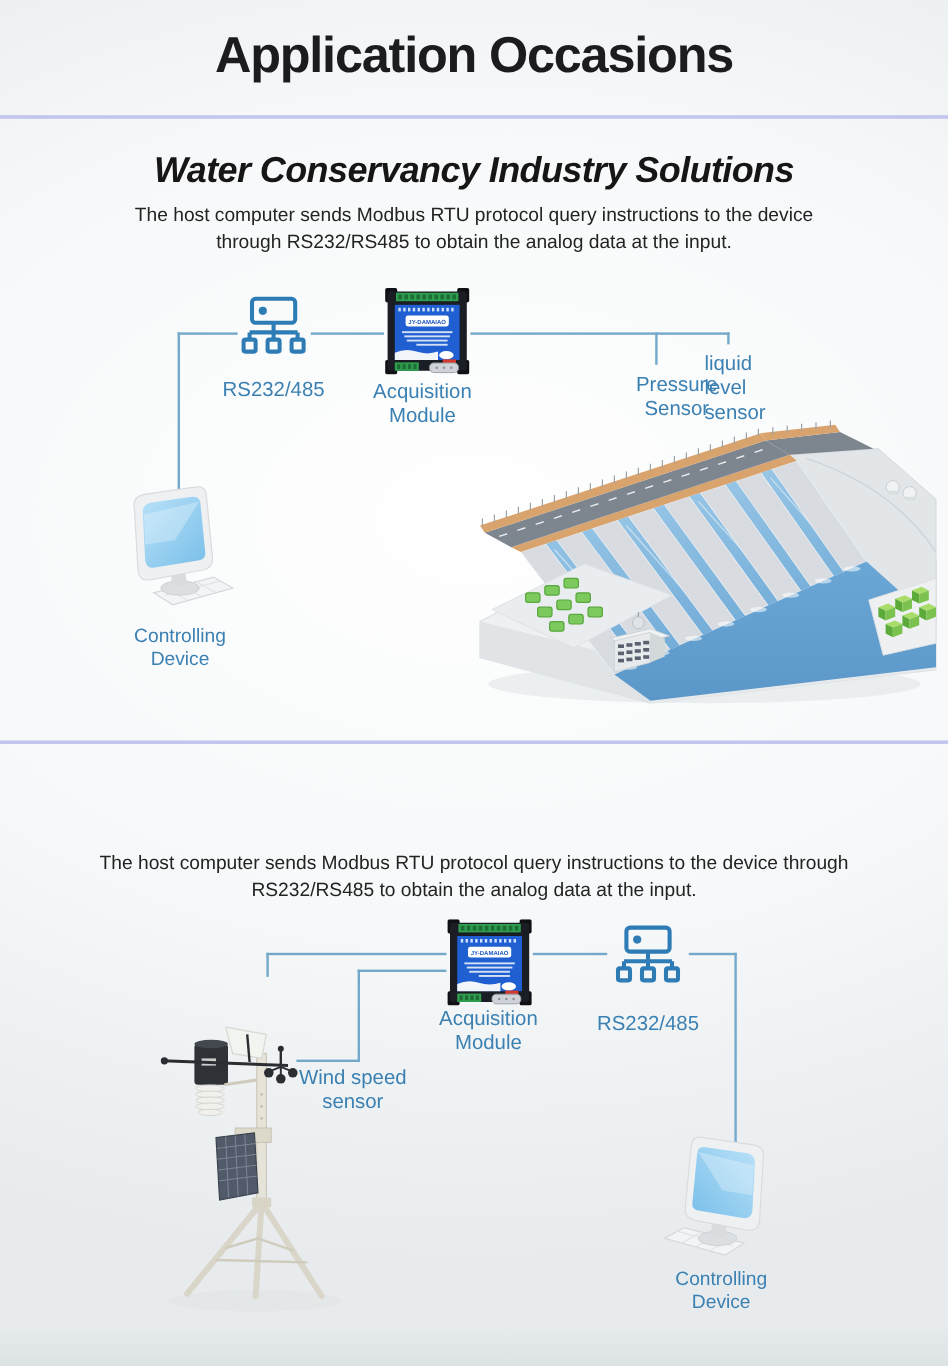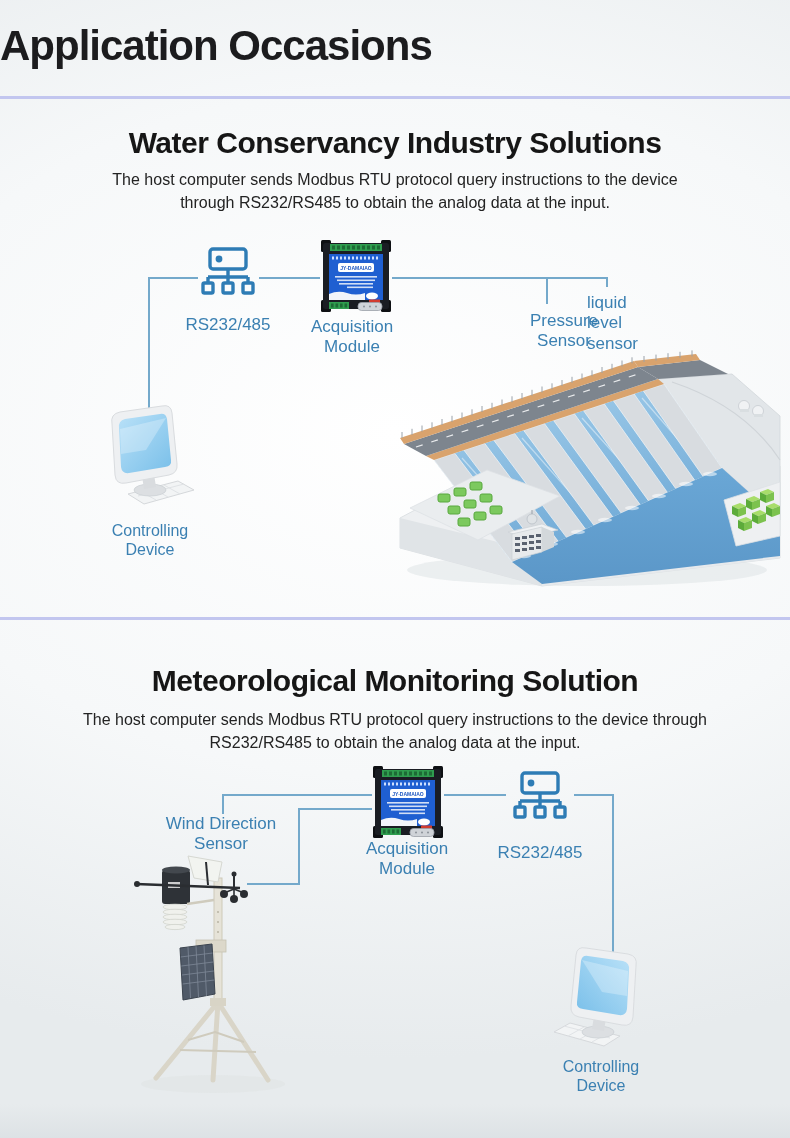--- a/index.html
+++ b/index.html
@@ -5,21 +5,21 @@
   html,body{margin:0;padding:0;background:#dfe3e6;}
   #canvas{
     position:relative;width:790px;height:1138px;margin:0 auto;overflow:hidden;
     font-family:"Liberation Sans",sans-serif;
     background:
       linear-gradient(180deg, rgba(233,237,239,0) 97%, #dde2e5 100%),
       radial-gradient(120% 55% at 50% 38%, #ffffff 0%, #f6f8f9 55%, #e7ebed 100%);
   }
   .abs{position:absolute;}
   .page-title{
-    left:0;top:22px;width:790px;text-align:left;
+    left:0;top:22px;width:790px;text-align:center;
     font-size:42px;font-weight:700;color:#1c1c1e;letter-spacing:-1px;
   }
   .divider{left:0;width:790px;height:3px;background:#c2c6ef;}
   .section-title{
     left:0;width:790px;text-align:center;
     font-size:30px;font-weight:700;color:#161616;letter-spacing:-0.5px;
   }
   .section-subtitle{
     left:50%;transform:translateX(-50%);text-align:center;
     font-size:16px;font-weight:500;color:#232323;line-height:1.45;
@@ -35,21 +35,21 @@
   .mirror{transform:scaleX(-1);}
 </style>
 </head>
 <body>
 
 <div id="canvas">
 
   <div class="abs page-title">Application Occasions</div>
   <div class="abs divider" style="top:96px;"></div>
 
-  <div class="abs section-title" style="top:126px;">Water Conservancy Industry Solutions</div>
+  <div class="abs section-title" style="top:126px;font-style:italic;">Water Conservancy Industry Solutions</div>
   <div class="abs section-subtitle" style="top:168px;width:620px;">The host computer sends Modbus RTU protocol query instructions to the device through RS232/RS485 to obtain the analog data at the input.</div>
 
   <div class="abs hline" style="left:148px;top:277px;width:50px;"></div>
   <div class="abs hline" style="left:259px;top:277px;width:61px;"></div>
   <div class="abs hline" style="left:392px;top:277px;width:216px;"></div>
   <div class="abs vline" style="left:148px;top:277px;height:136px;"></div>
   <div class="abs vline" style="left:546px;top:277px;height:27px;"></div>
   <div class="abs vline" style="left:606px;top:277px;height:10px;"></div>
 
   <div class="abs" style="left:196px;top:246px;">
@@ -287,21 +287,20 @@
 
       <circle cx="352" cy="58" r="5.5" fill="#f0f2f4" stroke="#c6ccd1" stroke-width="0.8"></circle>
       <circle cx="366" cy="63" r="5.5" fill="#f0f2f4" stroke="#c6ccd1" stroke-width="0.8"></circle>
       <rect x="348" y="61" width="9" height="3" fill="#d9dee1"></rect>
       <rect x="362" y="66" width="9" height="3" fill="#d9dee1"></rect>
     </svg>
   </div>
 
   <div class="abs divider" style="top:617px;"></div>
 
-  <div class="abs section-title" style="top:664px;">Meteorological Monitoring Solution</div>
   <div class="abs section-subtitle" style="top:708px;width:690px;">The host computer sends Modbus RTU protocol query instructions to the device through RS232/RS485 to obtain the analog data at the input.</div>
 
   <div class="abs hline" style="left:222px;top:794px;width:150px;"></div>
   <div class="abs vline" style="left:222px;top:794px;height:20px;"></div>
   <div class="abs hline" style="left:298px;top:808px;width:74px;"></div>
   <div class="abs vline" style="left:298px;top:808px;height:77px;"></div>
   <div class="abs hline" style="left:247px;top:883px;width:53px;"></div>
   <div class="abs hline" style="left:444px;top:794px;width:62px;"></div>
   <div class="abs hline" style="left:574px;top:794px;width:40px;"></div>
   <div class="abs vline" style="left:612px;top:794px;height:158px;"></div>
@@ -374,21 +373,21 @@
       <rect x="14" y="3" width="36" height="20" rx="3"></rect>
       <circle cx="23" cy="13" r="3.4" fill="#2e7cb5" stroke="none"></circle>
       <path d="M32 23 V31 M12 31 H52 M12 31 V37 M32 31 V37 M52 31 V37"></path>
       <rect x="7" y="37" width="10" height="10" rx="1.5"></rect>
       <rect x="27" y="37" width="10" height="10" rx="1.5"></rect>
       <rect x="47" y="37" width="10" height="10" rx="1.5"></rect>
     </svg>
   </div>
   <div class="abs lbl" style="left:480px;top:843px;width:120px;">RS232/485</div>
 
-  <div class="abs lbl" style="left:163px;top:814px;width:116px;">Wind Direction Sensor</div>
+  <div class="abs lbl" style="left:248px;top:888px;width:92px;">Wind speed sensor</div>
 
   <div class="abs" style="left:118px;top:852px;">
     <svg width="250" height="250" viewBox="0 0 250 250">
       <ellipse cx="95" cy="232" rx="72" ry="9" fill="#e1e5e6" opacity="0.7"></ellipse>
 
       <g stroke="#d9d5c8" stroke-width="5" stroke-linecap="round" fill="none">
         <path d="M100 150 L38 226"></path>
         <path d="M100 150 L150 228"></path>
         <path d="M100 150 L95 228"></path>
       </g>

